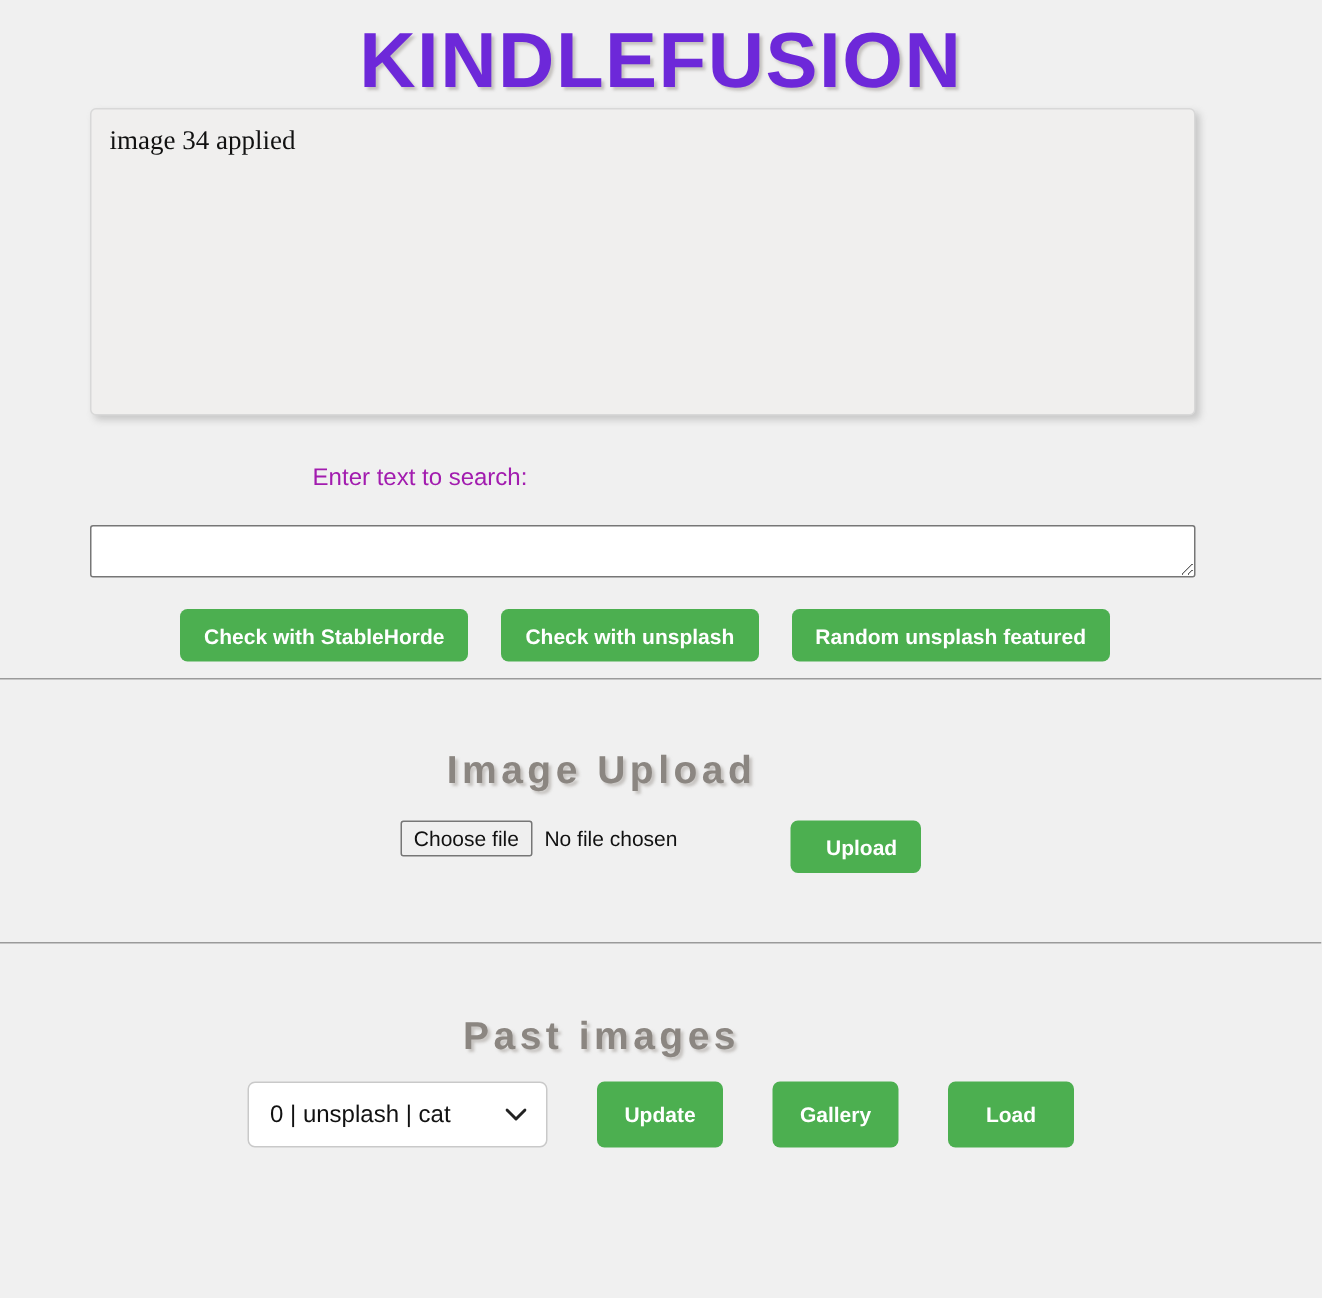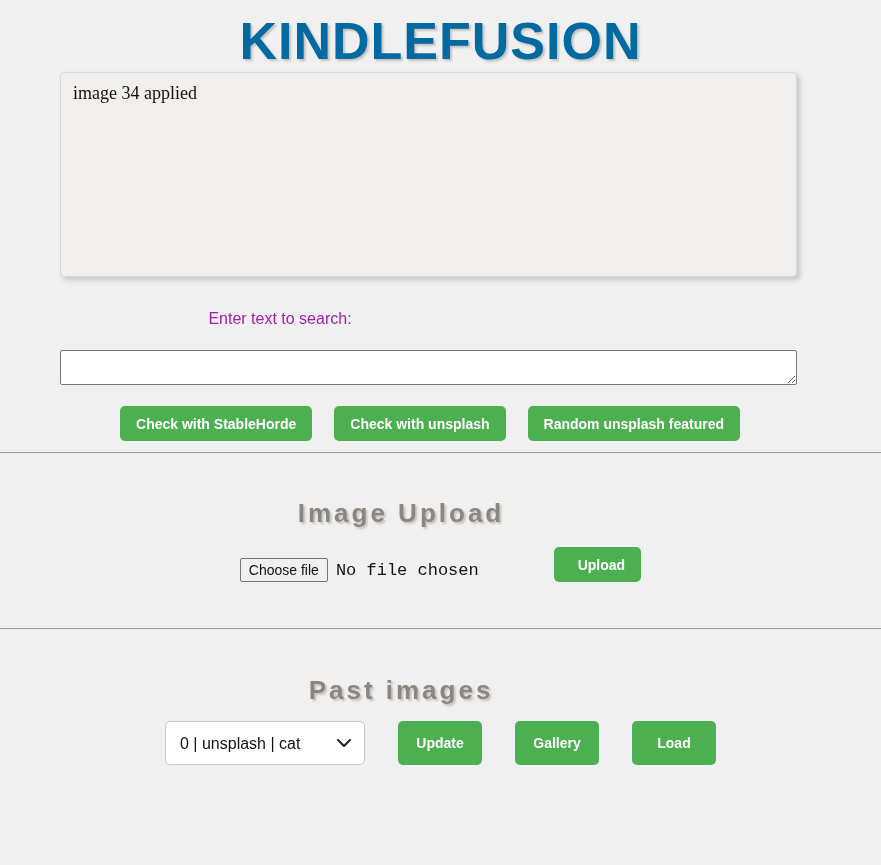--- a/index.html
+++ b/index.html
@@ -17,21 +17,21 @@
 
   
   .app-title {
     position: absolute;
     top: 10px;
     left: 0;
     width: 881px;
     text-align: center;
     font-size: 52px;
     font-weight: bold;
-    color: #0369a1;
+    color: #6d28d9;
     letter-spacing: 1px;
     text-shadow: 2px 2px 2px rgba(160,155,150,0.55);
     margin: 0;
     line-height: 62px;
   }
   .section-title {
     width: 802px;
     text-align: center;
     font-size: 26px;
     font-weight: bold;
@@ -132,42 +132,42 @@
   .divider-2 { top: 628px; }
 
   
   .upload-section { position: absolute; left: 0; top: 498px; width: 881px; }
   .upload-row {
     position: absolute;
     left: 0;
     top: 547px;
     width: 881px;
     display: flex;
-    align-items: flex-end;
+    align-items: flex-start;
     justify-content: center;
     gap: 0;
   }
   .file-input-wrap {
     display: inline-flex;
     align-items: center;
     font-size: 14px;
     color: #111;
   }
   .choose-file-btn {
     background: #efefef;
     border: 1px solid #767676;
     border-radius: 2px;
     padding: 2px 8px;
     font-size: 14px;
     font-family: "Liberation Sans", sans-serif;
     color: #111;
     cursor: pointer;
     line-height: 18px;
   }
-  .no-file-text { margin-left: 8px; font-size: 17px; color: #111; font-family: Liberation Mono, monospace; }
+  .no-file-text { margin-left: 8px; font-size: 14px; color: #111; }
   .upload-btn { height: 35px; margin-left: 75px; padding-left: 24px; }
 
   
   .past-section { position: absolute; left: 0; top: 675px; width: 881px; }
   .past-row {
     position: absolute;
     left: 0;
     top: 721px;
     width: 881px;
     display: flex;

